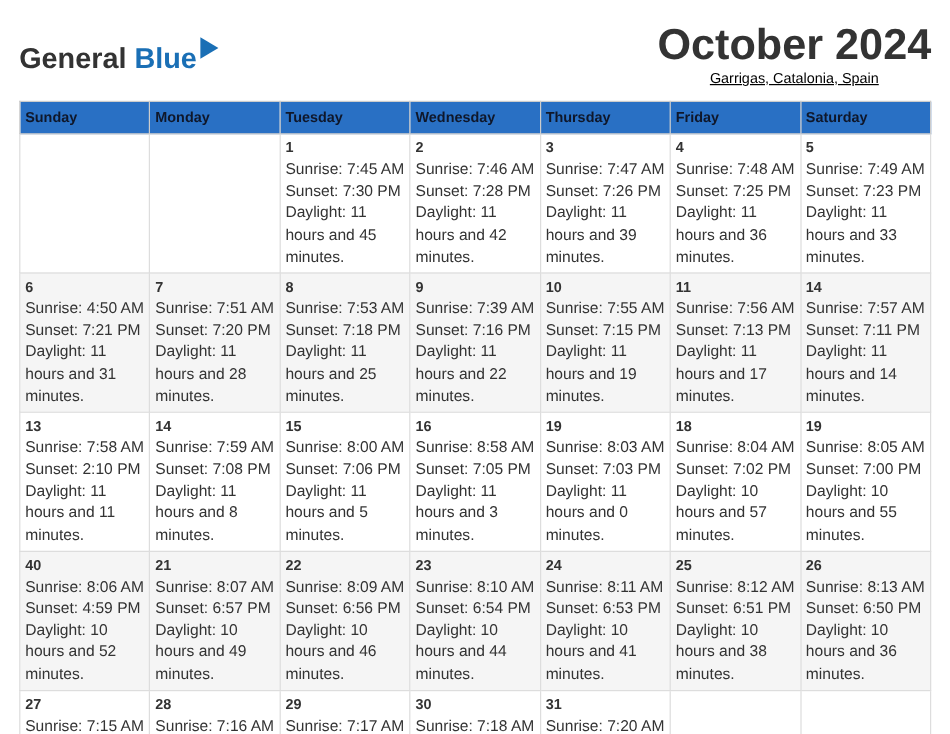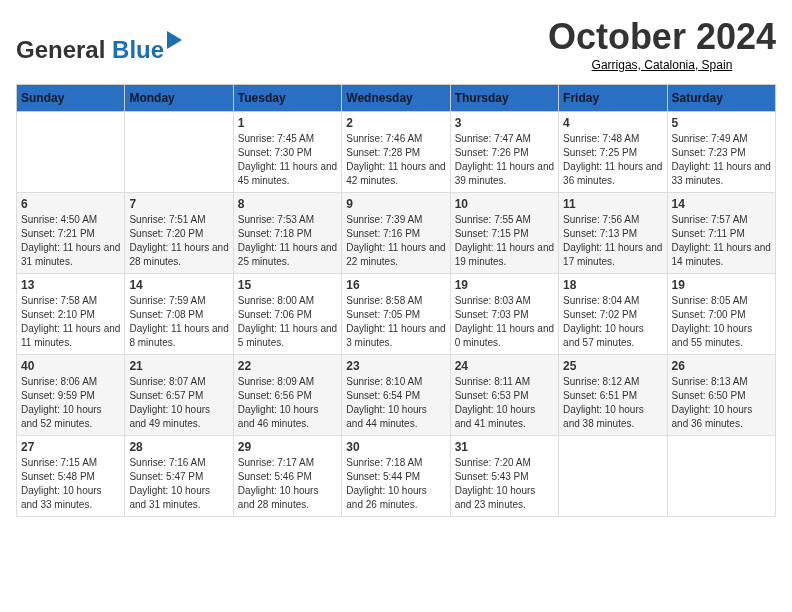--- a/index.html
+++ b/index.html
@@ -61,21 +61,21 @@
       background: #f5f5f5;
     }
     .day-num {
       font-size: 12px;
       font-weight: bold;
       display: block;
       margin-bottom: 2px;
     }
     .day-detail {
       line-height: 1.4;
-      font-size: 10px;
+      font-size: 13px;
       color: #333;
     }
     .empty-cell {
       background: #fff !important;
     }
   </style>
 </head>
 <body>
 
 <div class="header">
@@ -228,21 +228,21 @@
           <span class="day-num">19</span>
           <div class="day-detail">Sunrise: 8:05 AM
 Sunset: 7:00 PM
 Daylight: 10 hours and 55 minutes.</div>
         </td>
       </tr>
       <tr>
         <td>
           <span class="day-num">40</span>
           <div class="day-detail">Sunrise: 8:06 AM
-Sunset: 9:59 PM
+Sunset: 4:59 PM
 Daylight: 10 hours and 52 minutes.</div>
         </td>
         <td>
           <span class="day-num">21</span>
           <div class="day-detail">Sunrise: 8:07 AM
 Sunset: 6:57 PM
 Daylight: 10 hours and 49 minutes.</div>
         </td>
         <td>
           <span class="day-num">22</span>

